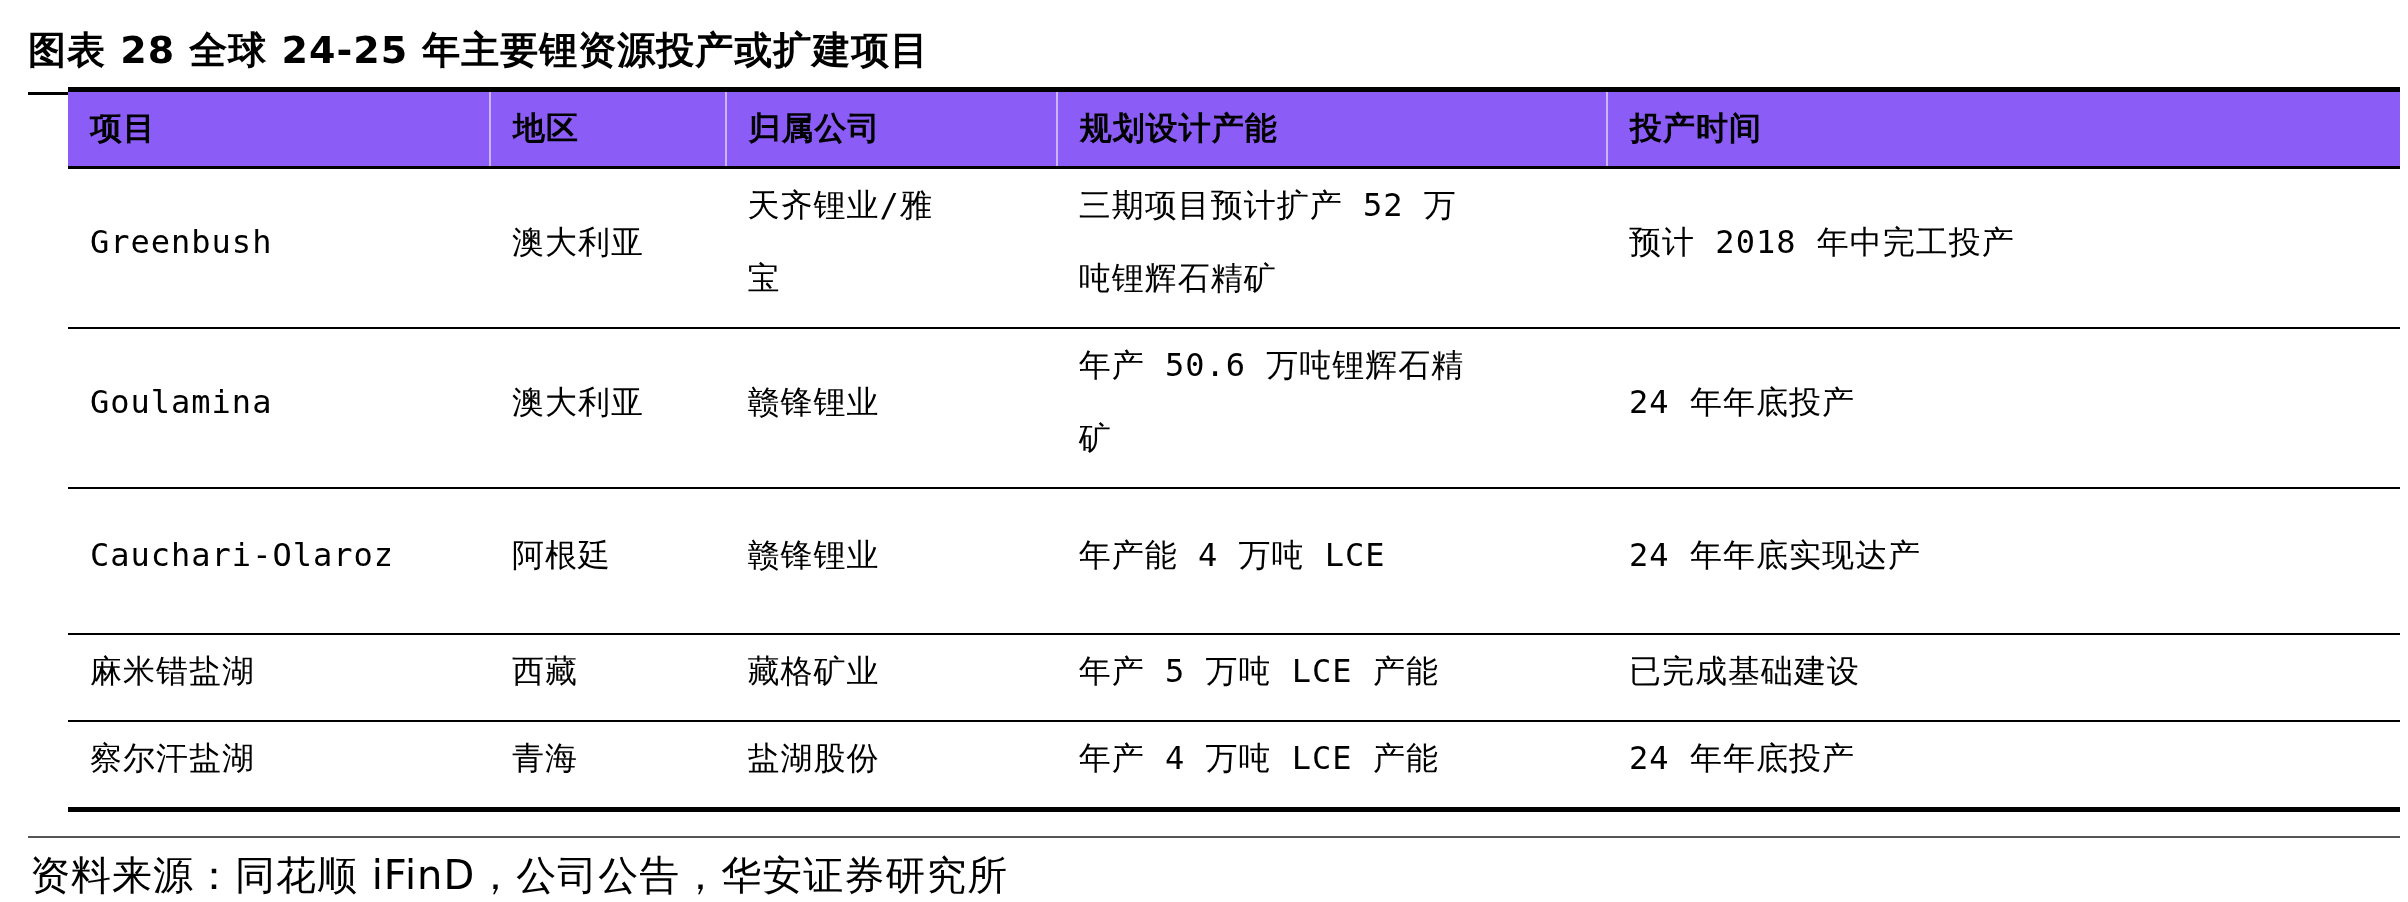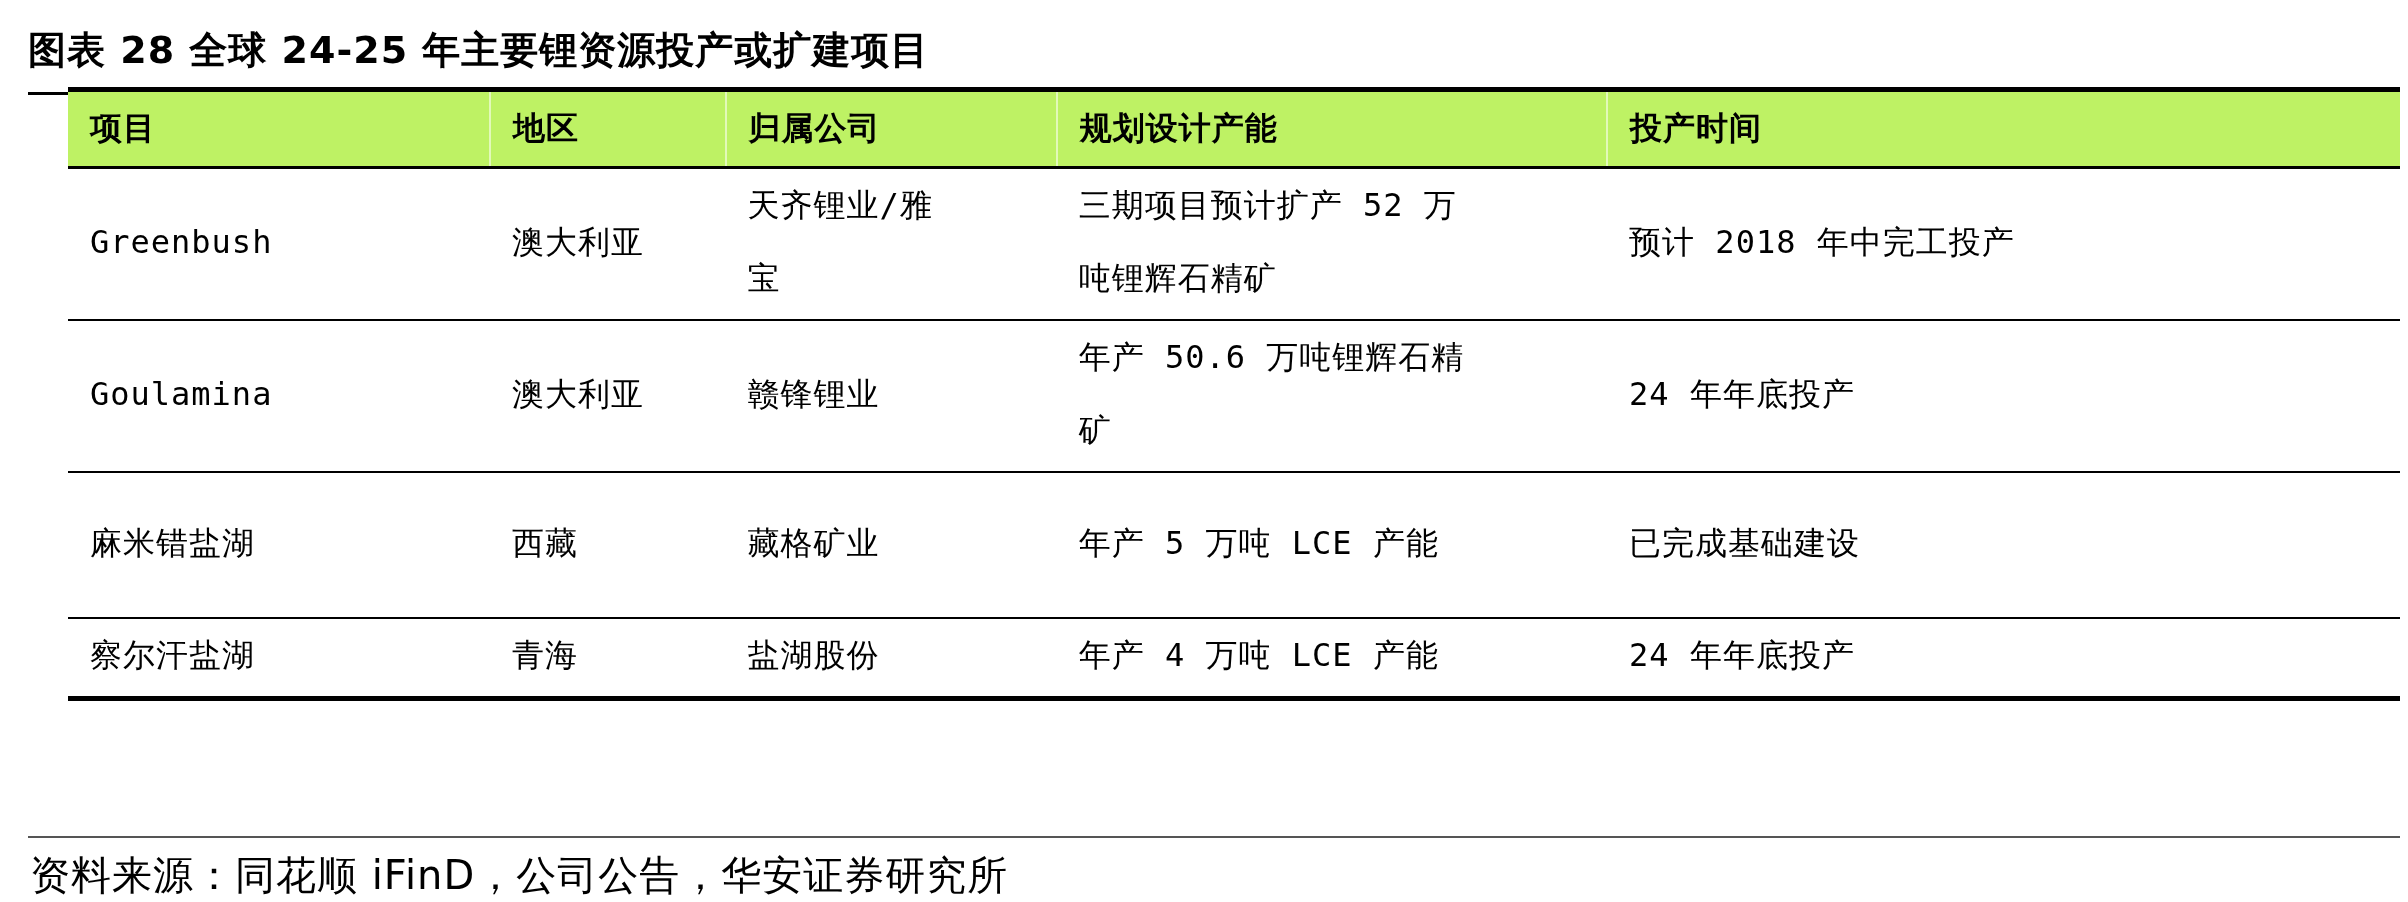--- a/index.html
+++ b/index.html
@@ -47,34 +47,34 @@
     font-family: "DejaVu Sans Mono", "DejaVu Sans", "Liberation Sans", sans-serif;
     font-size: 32px;
     letter-spacing: 1px;
   }
   col.c1 { width: 18.1%; }
   col.c2 { width: 10.1%; }
   col.c3 { width: 14.2%; }
   col.c4 { width: 23.6%; }
   col.c5 { width: 34.0%; }
   thead th {
-    background: #bef264;
+    background: #8b5cf6;
     height: 74px;
     font-weight: 700;
     text-align: left;
     vertical-align: middle;
     padding: 0 10px 0 22px;
     border-bottom: 3px solid #000000;
     border-left: 2px solid rgba(255,255,255,0.55);
   }
   thead th:first-child { border-left: none; }
   tbody td {
     text-align: left;
     vertical-align: middle;
-    padding: 0 10px 4px 22px;
+    padding: 0 10px 12px 22px;
     line-height: 73px;
     white-space: pre-line;
     border-bottom: 2px solid #000000;
   }
   tbody tr:nth-child(-n+3) { height: 146px; }
   tbody tr:nth-child(n+4)  { height: 72px; }
   tbody tr:last-child td   { border-bottom: none; }
   
   .bottom-rule {
     position: absolute;
@@ -131,20 +131,27 @@
         </tr>
         <tr>
           <td>Goulamina</td>
           <td>澳大利亚</td>
           <td>赣锋锂业</td>
           <td>年产 50.6 万吨锂辉石精
 矿</td>
           <td>24 年年底投产</td>
         </tr>
         <tr>
+          <td>Cauchari-Olaroz</td>
+          <td>阿根廷</td>
+          <td>赣锋锂业</td>
+          <td>年产能 4 万吨 LCE</td>
+          <td>24 年年底实现达产</td>
+        </tr>
+        <tr>
           <td>麻米错盐湖</td>
           <td>西藏</td>
           <td>藏格矿业</td>
           <td>年产 5 万吨 LCE 产能</td>
           <td>已完成基础建设</td>
         </tr>
         <tr>
           <td>察尔汗盐湖</td>
           <td>青海</td>
           <td>盐湖股份</td>

